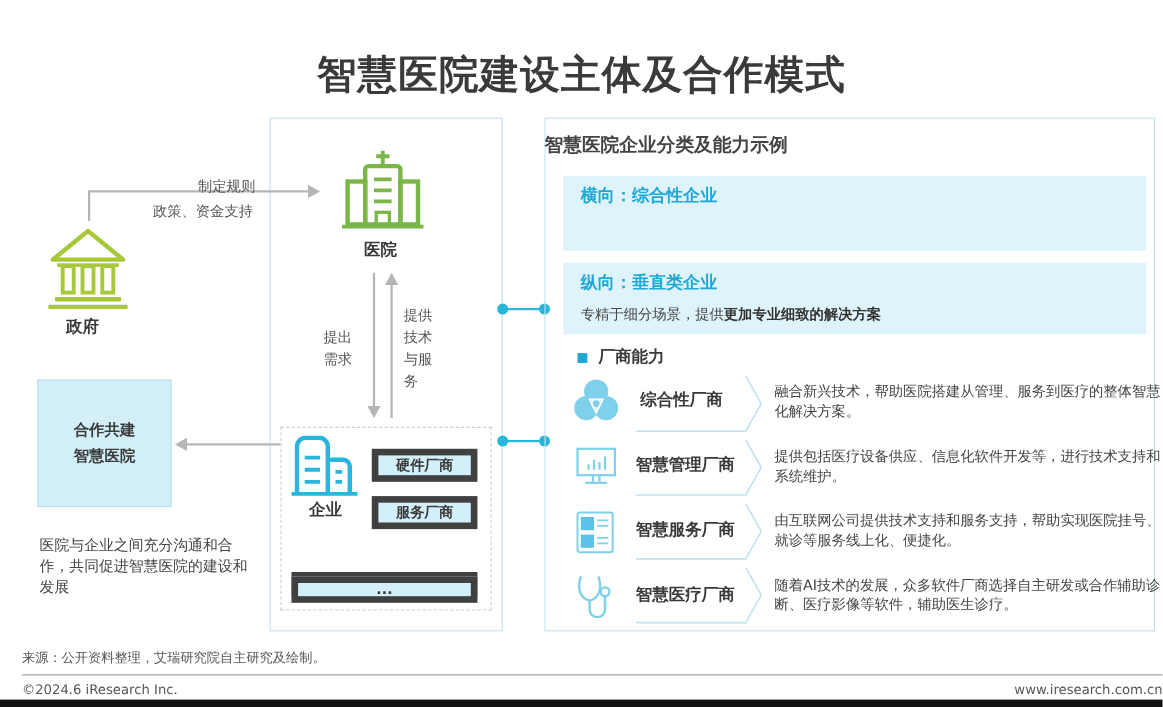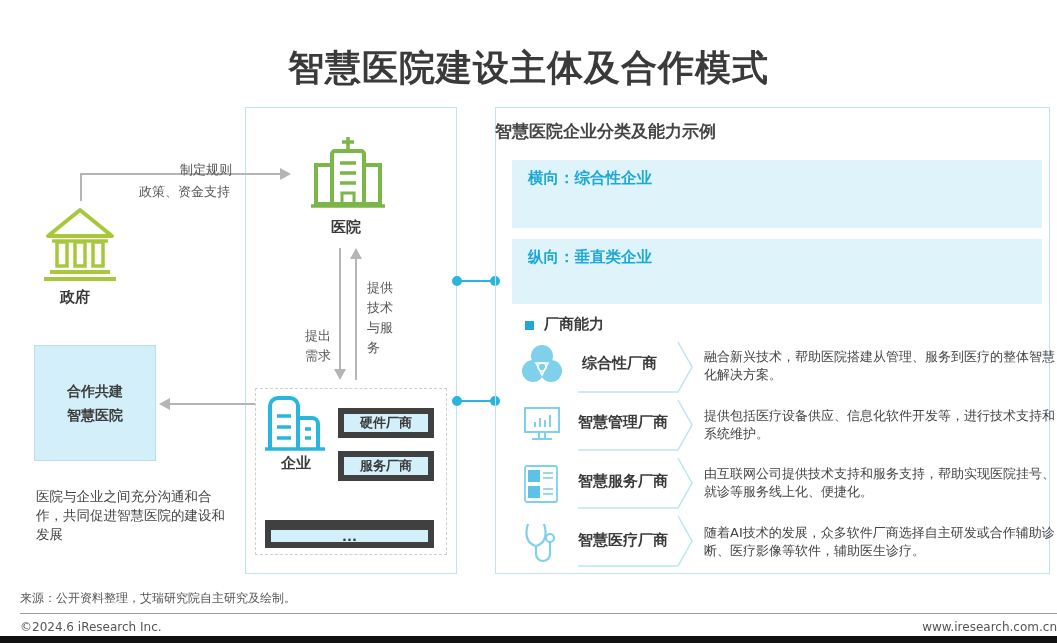--- a/index.html
+++ b/index.html
@@ -85,21 +85,21 @@
     <line x1="3" y1="71" x2="77" y2="71" stroke="#7ab648" stroke-width="3.5"></line>
   </svg>
 </div>
 <div class="abs label-bold" style="left:331px;top:218px;">医院</div>
 
 <div class="abs" style="left:339px;top:248px;width:2px;height:122px;background:#b5b5b5;"></div>
 <div class="abs" style="left:334px;top:369px;width:0;height:0;border-top:11px solid #b5b5b5;border-left:6px solid transparent;border-right:6px solid transparent;"></div>
 <div class="abs" style="left:355px;top:258px;width:2px;height:122px;background:#b5b5b5;"></div>
 <div class="abs" style="left:350px;top:248px;width:0;height:0;border-bottom:11px solid #b5b5b5;border-left:6px solid transparent;border-right:6px solid transparent;"></div>
 
-<div class="abs gray-text" style="left:305px;top:298px;line-height:20px;margin-top:28px;">
+<div class="abs gray-text" style="left:294px;top:298px;line-height:20px;">
   <div>提出</div>
   <div>需求</div>
 </div>
 <div class="abs gray-text" style="left:367px;top:278px;line-height:20px;">
   <div>提供</div>
   <div>技术</div>
   <div>与服</div>
   <div>务</div>
 </div>
 
@@ -140,20 +140,21 @@
 
 <div class="abs right-box"></div>
 <div class="abs rtitle">智慧医院企业分类及能力示例</div>
 
 <div class="abs cat-card" style="left:512px;top:160px;width:530px;height:68px;">
   <div class="cat-head" style="position:absolute;left:16px;top:8px;">横向：综合性企业</div>
 </div>
 
 <div class="abs cat-card" style="left:512px;top:239px;width:530px;height:65px;">
   <div class="cat-head" style="position:absolute;left:16px;top:8px;">纵向：垂直类企业</div>
+  <div class="cat-desc" style="position:absolute;left:16px;top:38px;white-space:nowrap;"><span>专精于细分场景，提供</span><b>更加专业细致的解决方案</b></div>
 </div>
 
 <div class="abs cap-square" style="left:525px;top:321px;"></div>
 <div class="abs cap-head" style="left:544px;top:315px;">厂商能力</div>
 
 <div class="abs" style="left:522px;top:343px;width:40px;height:44px;">
   <svg width="40" height="44" viewBox="0 0 40 44">
     <circle cx="20" cy="13" r="11" fill="#7fd0ea"></circle>
     <circle cx="11" cy="28" r="11" fill="#7fd0ea"></circle>
     <circle cx="29" cy="28" r="11" fill="#7fd0ea"></circle>

